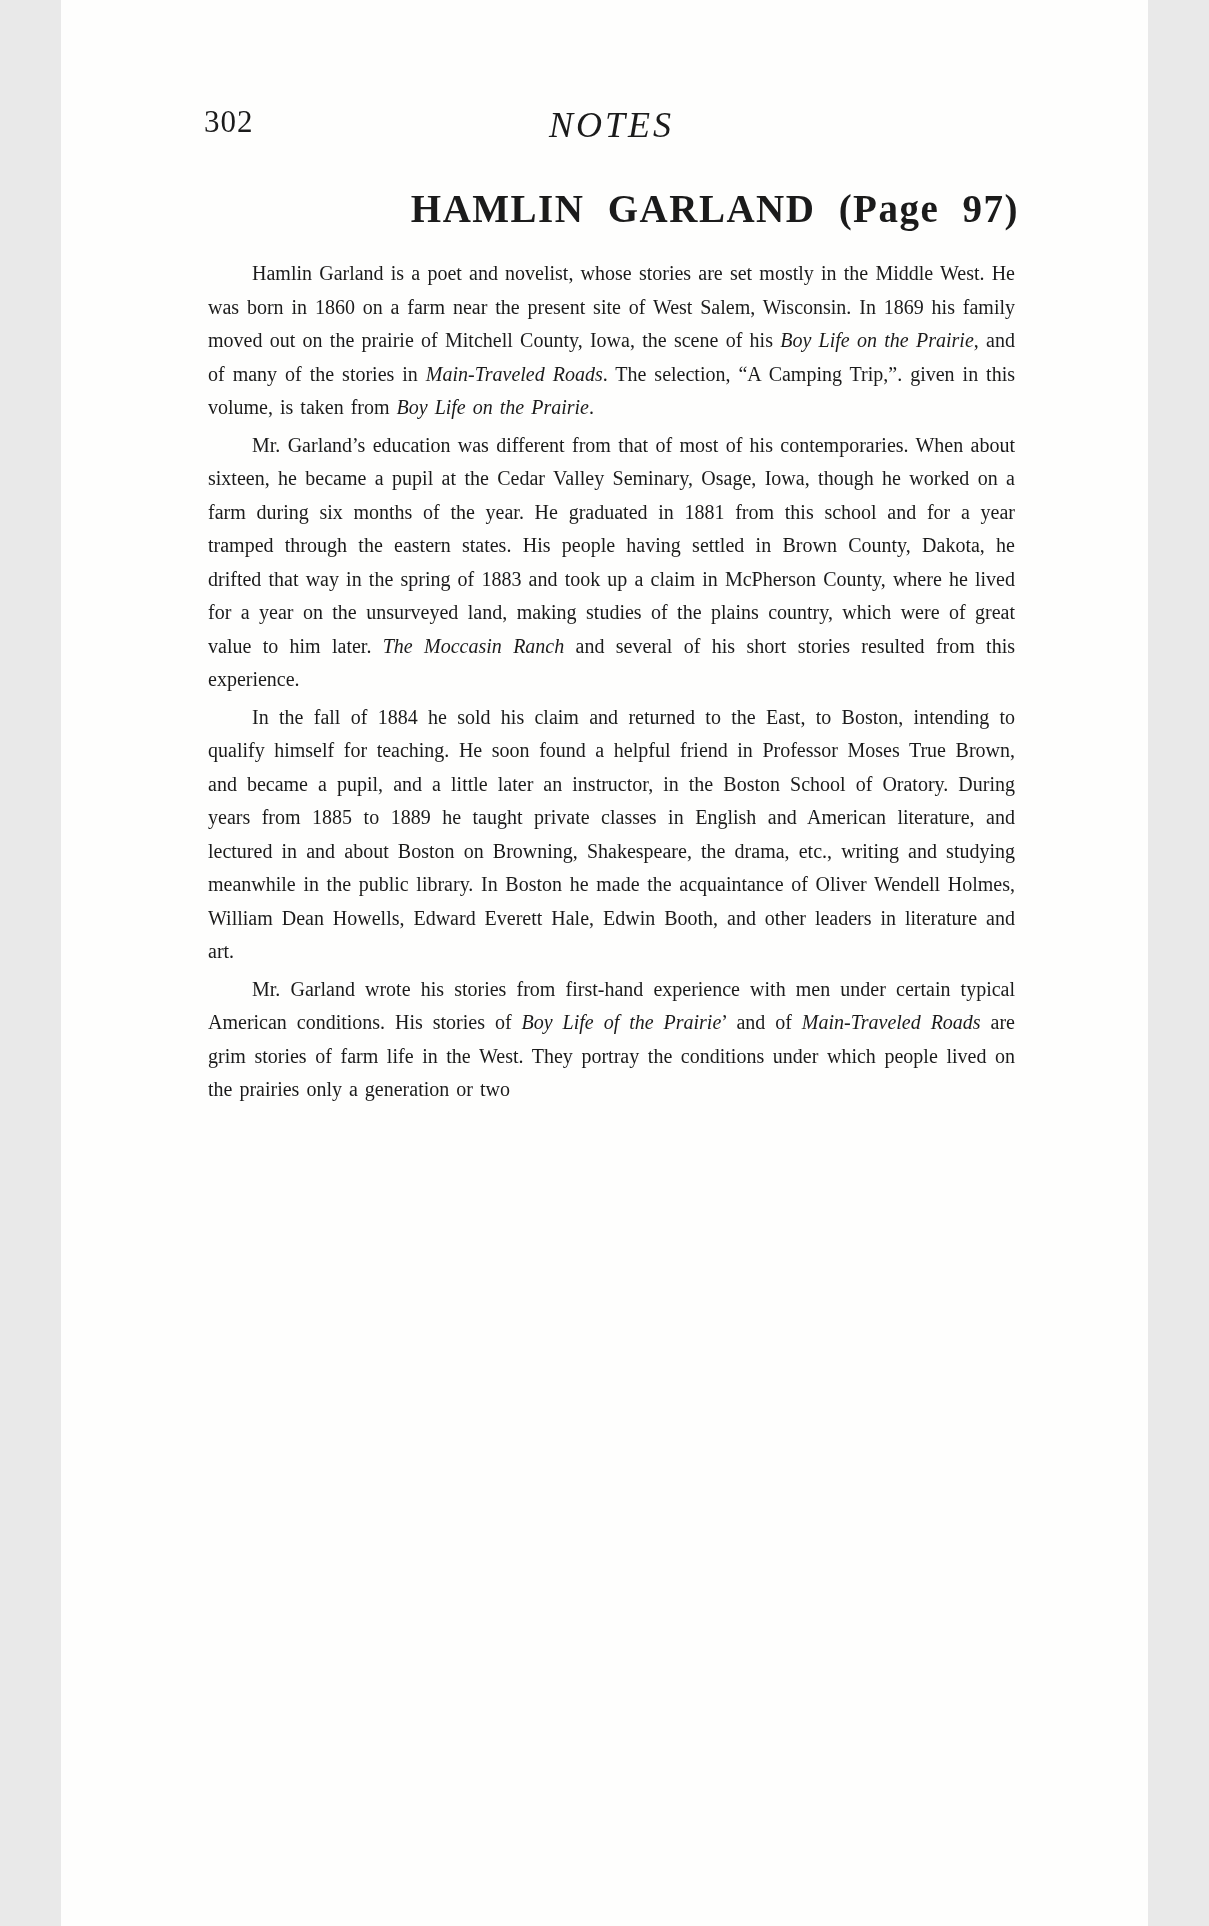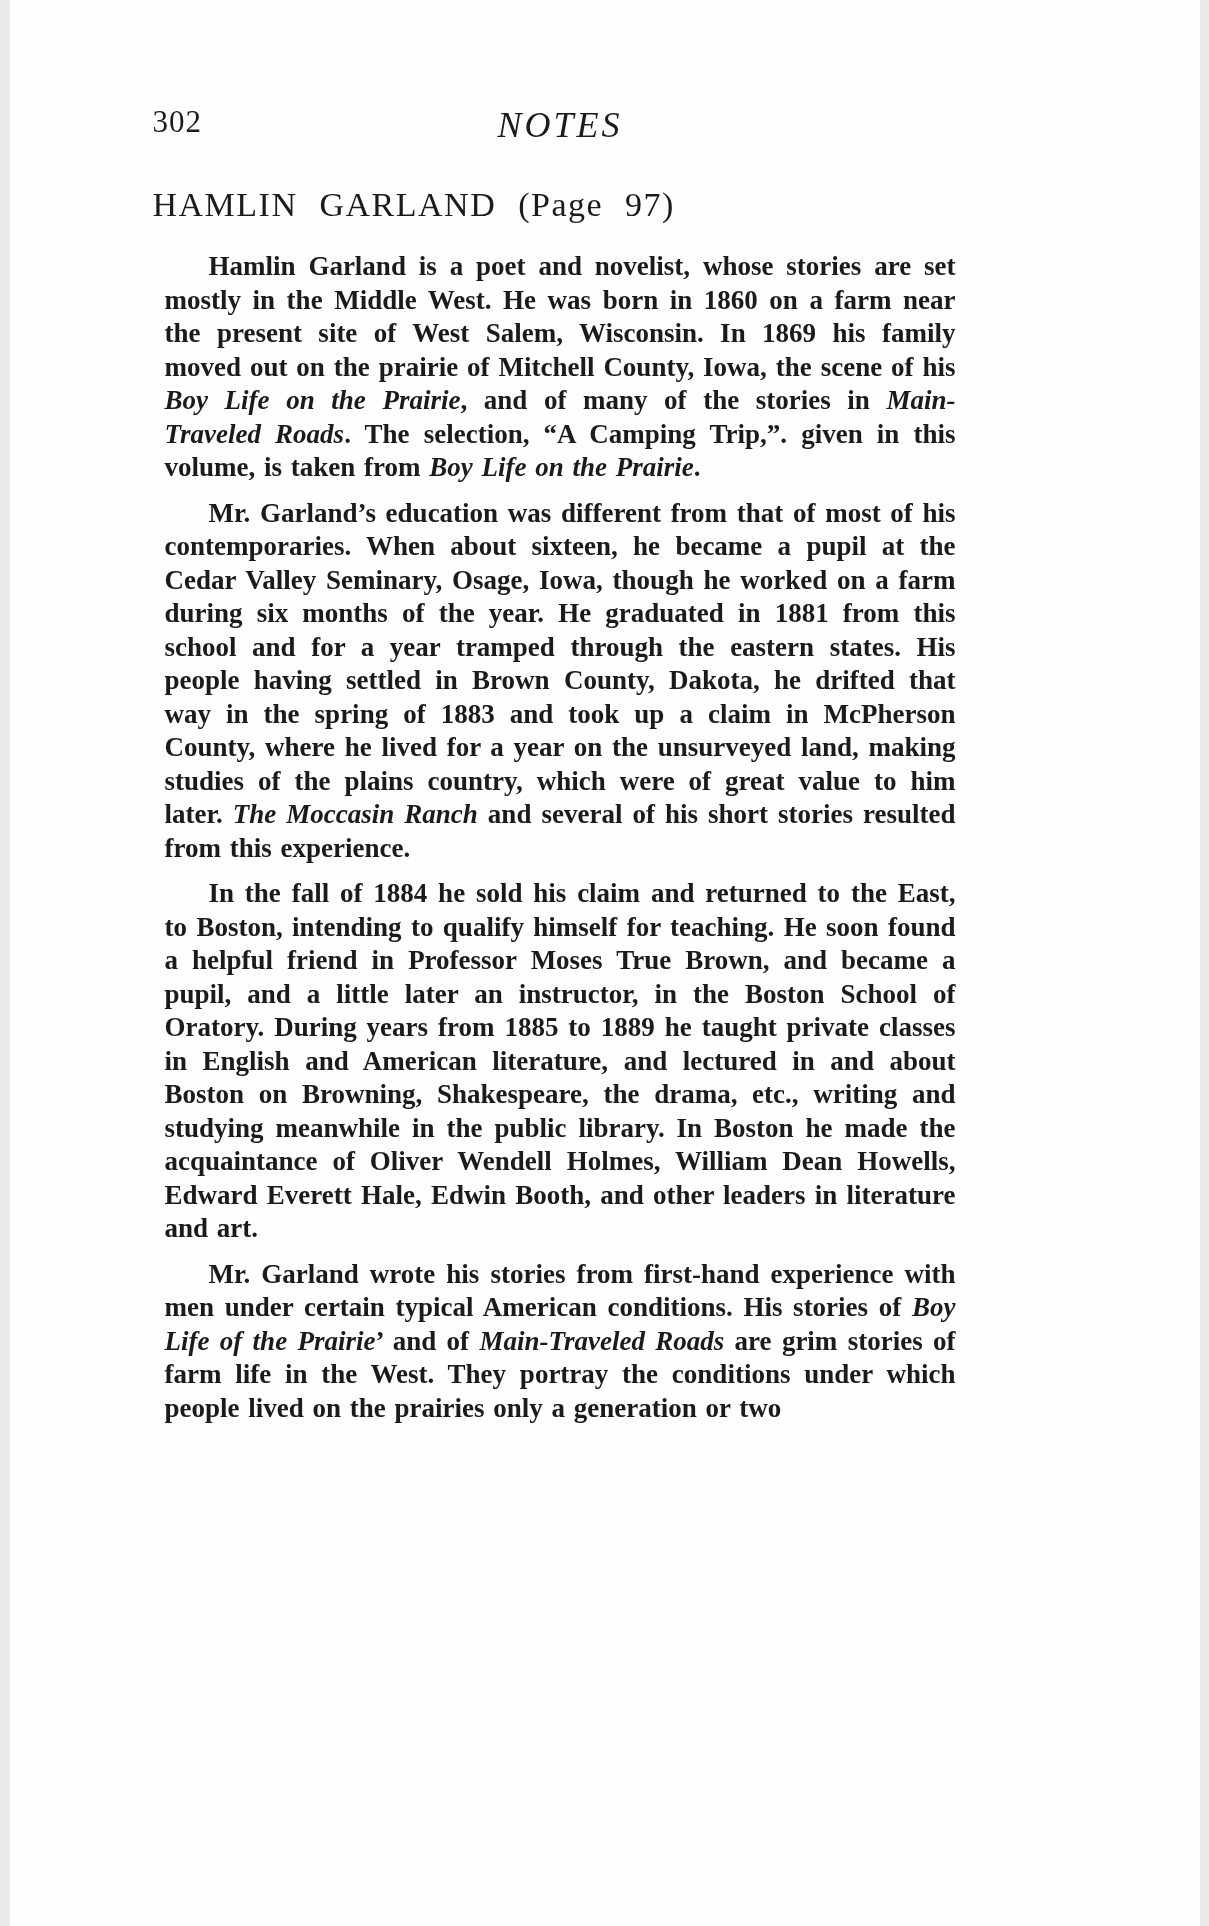--- a/index.html
+++ b/index.html
@@ -2,29 +2,28 @@
 <html><head>
 <meta charset="utf-8">
 <style>
   html, body {
     margin: 0;
     padding: 0;
     background: #e9e9e9;
   }
   .page {
     position: relative;
-    width: 1174px;
+    width: 1087px;
     height: 1926px;
     margin: 0 auto;
     background: #fefefdf8;
     background: #fefefd;
     color: #1b1b1b;
     font-family: "Liberation Serif", "DejaVu Serif", serif;
     overflow: hidden;
-    padding-left: 16px;
   }
   .content {
     position: absolute;
     left: 143px;
     top: 104px;
     width: 815px;
   }
   .running-head {
     position: relative;
     height: 38px;
@@ -38,37 +37,36 @@
   }
   .head-title {
     text-align: center;
     font-style: italic;
     font-size: 36px;
     letter-spacing: 3px;
     word-spacing: 2px;
   }
   .section-heading {
     margin: 44px 0 26px 0;
-    text-align: left;
-    font-size: 34px;
-    font-weight: normal;
+    text-align: right;
+    font-size: 39px;
+    font-weight: bold;
     letter-spacing: 1.5px;
     word-spacing: 12px;
   }
   .page-body {
     text-align: justify;
   }
   .para {
-    margin: 12px;
+    margin: 4px;
     text-indent: 44px;
-    font-size: 27px;
+    font-size: 20px;
     line-height: 33.5px;
     text-align: justify;
     word-spacing: 2px;
-    font-weight: bold;
   }
   .para i {
     font-style: italic;
   }
 </style>
 </head>
 <body>
 
 <div class="page">
   <div class="content">

